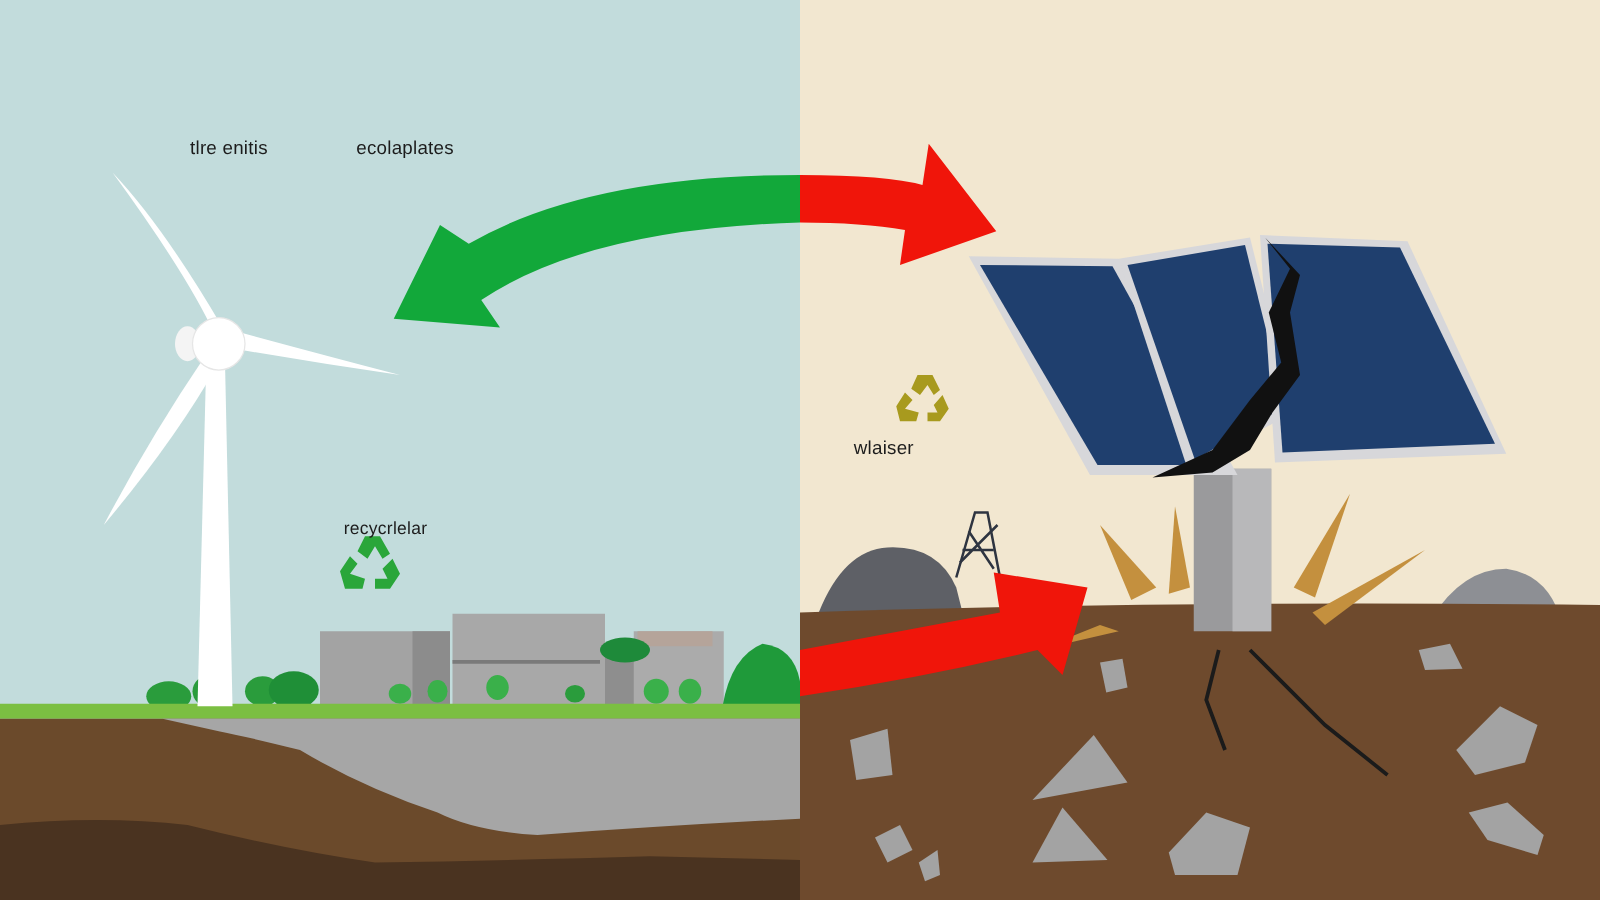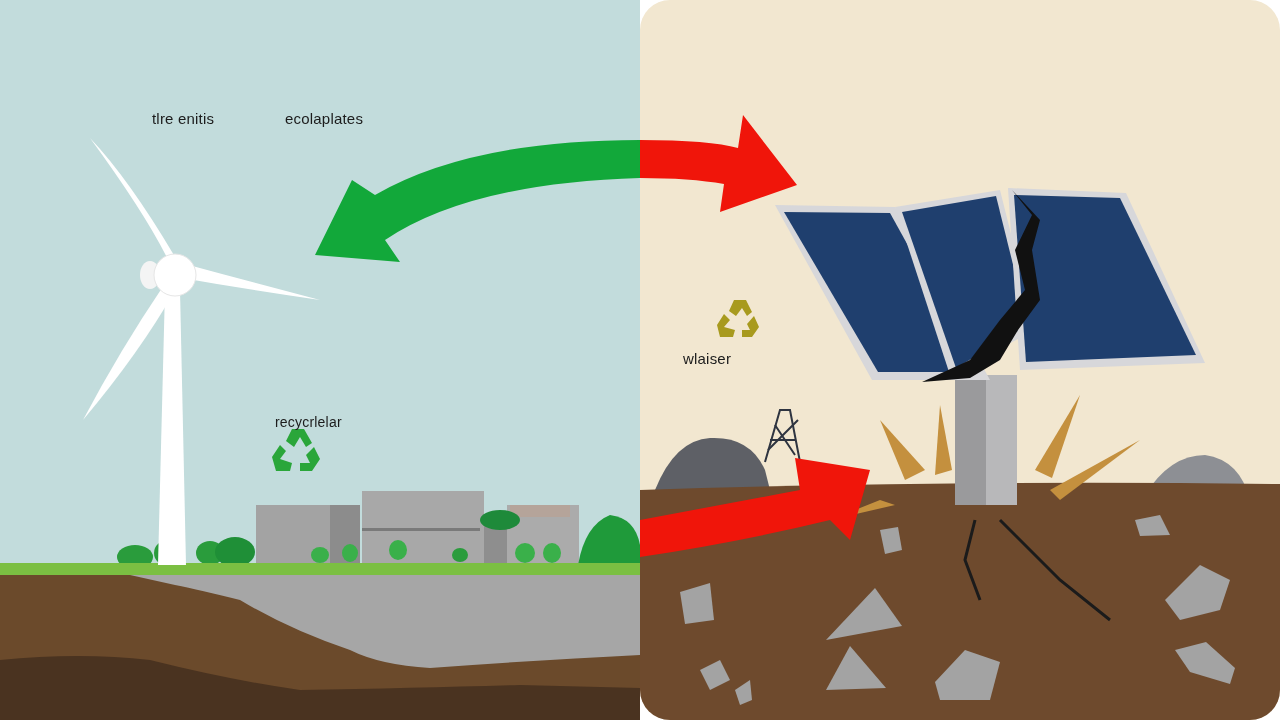--- a/index.html
+++ b/index.html
@@ -1,20 +1,20 @@
 <!DOCTYPE html>
 <html><head>
 <meta charset="utf-8">
 <style>
   html,body{margin:0;padding:0;}
   body{width:1280px;height:720px;overflow:hidden;position:relative;font-family:"Liberation Sans",sans-serif;}
   .scene{position:absolute;left:0;top:0;width:1280px;height:720px;}
   .panel{position:absolute;top:0;height:720px;width:640px;overflow:hidden;}
   .panel-left{left:0;}
-  .panel-right{left:640px;border-radius:30px;}
+  .panel-right{left:640px;}
   .label{position:absolute;font-size:15px;color:#1c1c1c;letter-spacing:0.2px;white-space:nowrap;}
   svg{display:block;}
 </style>
 </head>
 <body>
 
 <div class="scene">
 
   <div class="panel panel-left">
     <svg width="640" height="720" viewBox="0 0 640 720">

